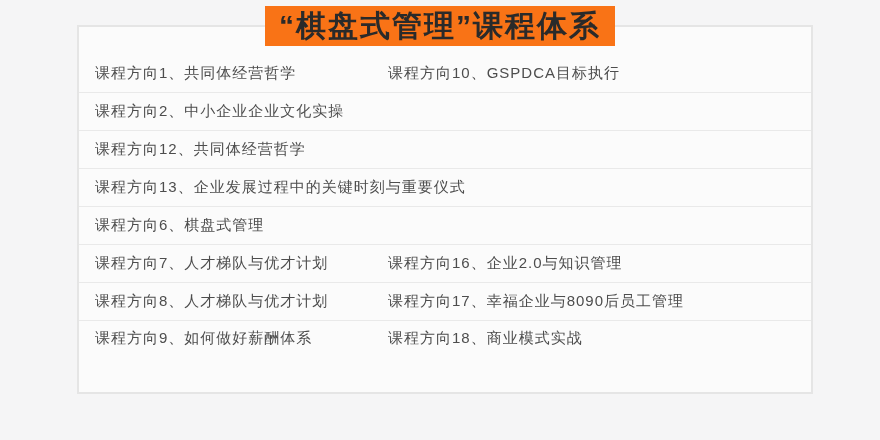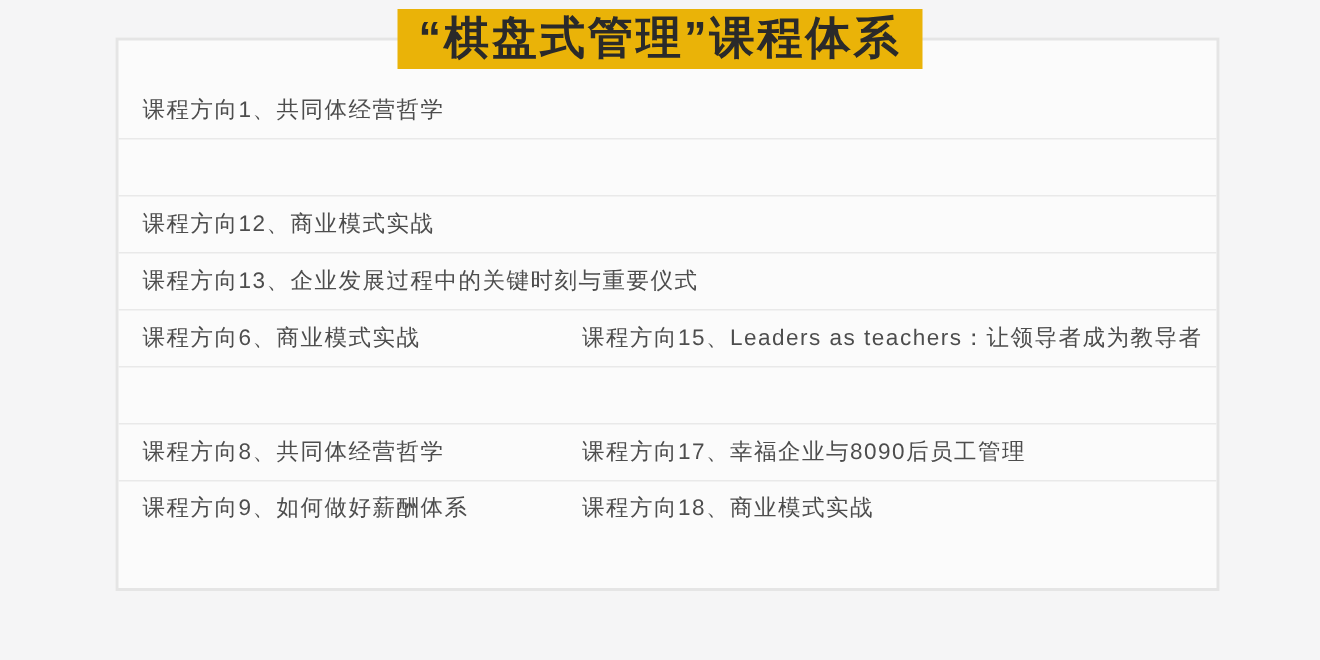--- a/index.html
+++ b/index.html
@@ -17,21 +17,21 @@
   .page-title {
     position: absolute;
     top: 6px;
     left: 50%;
     transform: translateX(-50%);
     font-size: 30px;
     font-weight: bold;
     color: #2a2a2a;
     letter-spacing: 2px;
     line-height: 40px;
-    background: #eab308;
+    background: #f97316;
     padding: 0 14px;
     white-space: nowrap;
     z-index: 2;
   }
   .panel {
     position: absolute;
     left: 77px;
     top: 25px;
     width: 736px;
     height: 369px;
@@ -74,44 +74,47 @@
 </style>
 </head>
 <body>
 
 <div class="page-title">“棋盘式管理”课程体系</div>
 
 <div class="panel">
 
   <div class="course-row">
     <div class="cell-left">课程方向1、共同体经营哲学</div>
+    <div class="cell-right">课程方向10、GSPDCA目标执行</div>
   </div>
 
   <div class="course-row">
+    <div class="cell-left">课程方向2、中小企业企业文化实操</div>
   </div>
 
   <div class="course-row">
-    <div class="cell-right">课程方向12、商业模式实战</div>
+    <div class="cell-right">课程方向12、共同体经营哲学</div>
   </div>
 
   <div class="course-row">
     <div class="cell-right">课程方向13、企业发展过程中的关键时刻与重要仪式</div>
   </div>
 
 
   <div class="course-row">
-    <div class="cell-left">课程方向6、商业模式实战</div>
-    <div class="cell-right">课程方向15、Leaders as teachers：让领导者成为教导者</div>
+    <div class="cell-left">课程方向6、棋盘式管理</div>
   </div>
 
   <div class="course-row">
+    <div class="cell-left">课程方向7、人才梯队与优才计划</div>
+    <div class="cell-right">课程方向16、企业2.0与知识管理</div>
   </div>
 
   <div class="course-row">
-    <div class="cell-left">课程方向8、共同体经营哲学</div>
+    <div class="cell-left">课程方向8、人才梯队与优才计划</div>
     <div class="cell-right">课程方向17、幸福企业与8090后员工管理</div>
   </div>
 
   <div class="course-row">
     <div class="cell-left">课程方向9、如何做好薪酬体系</div>
     <div class="cell-right">课程方向18、商业模式实战</div>
   </div>
 
 </div>
 

